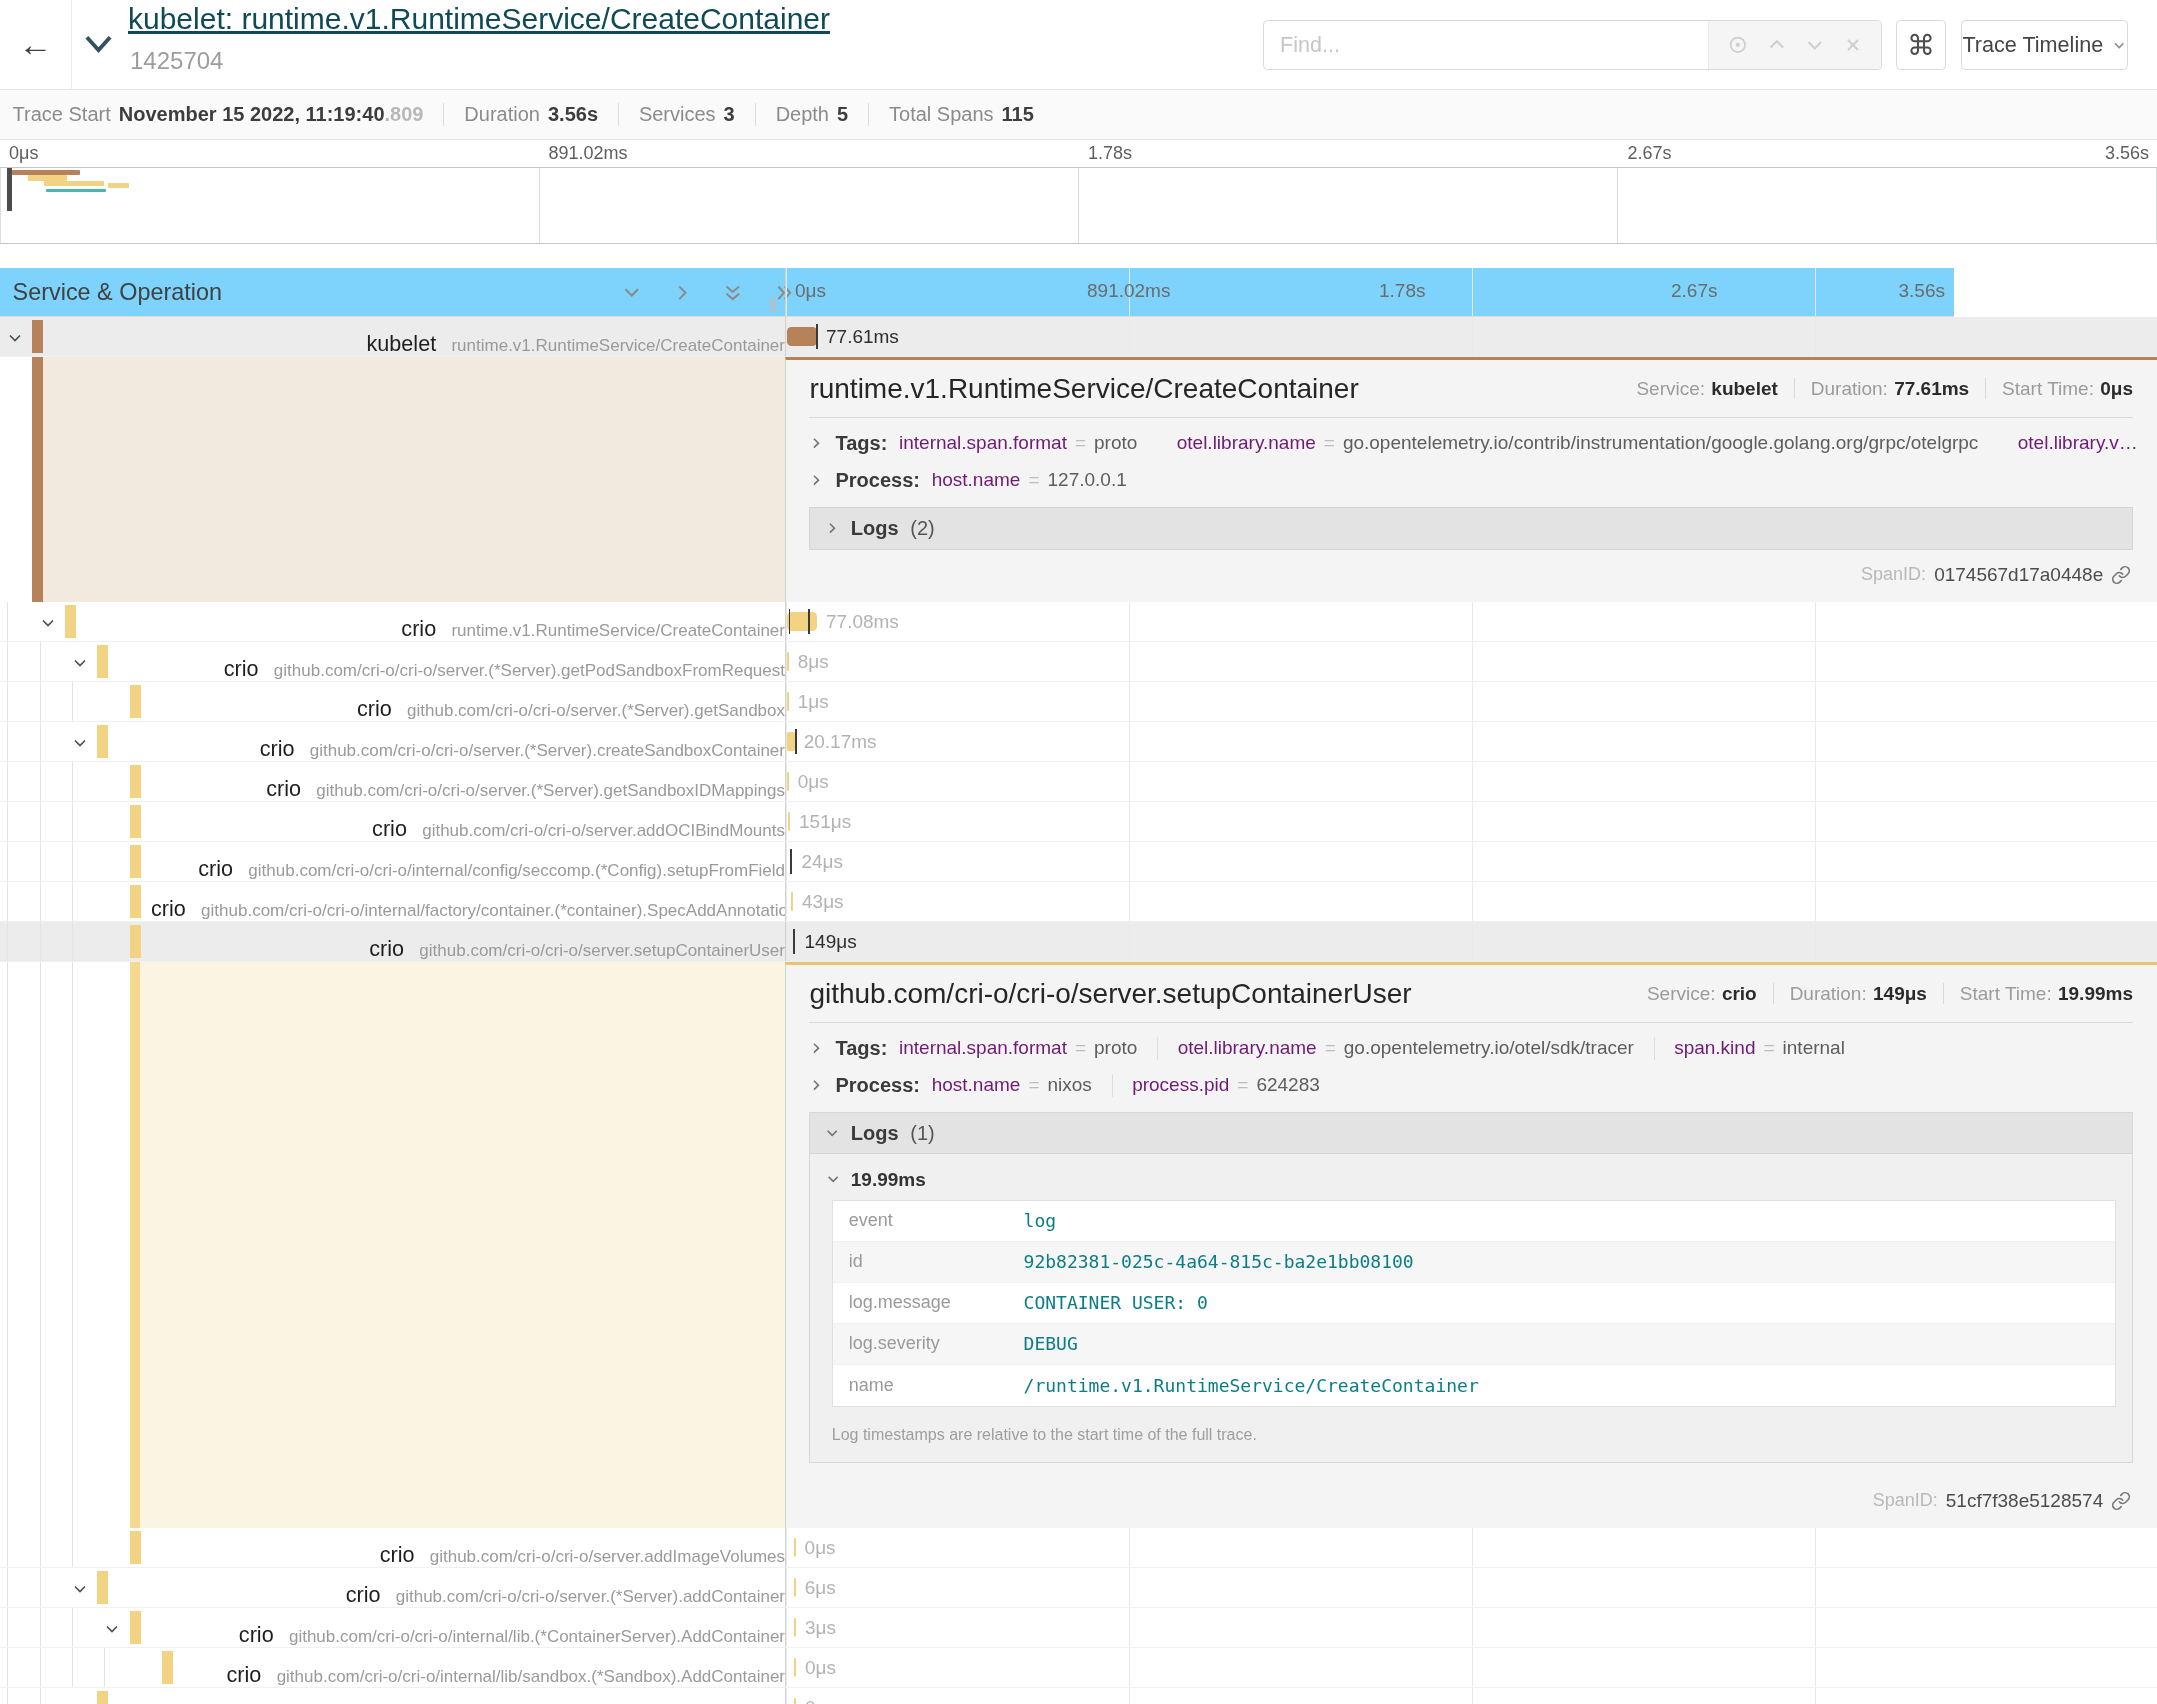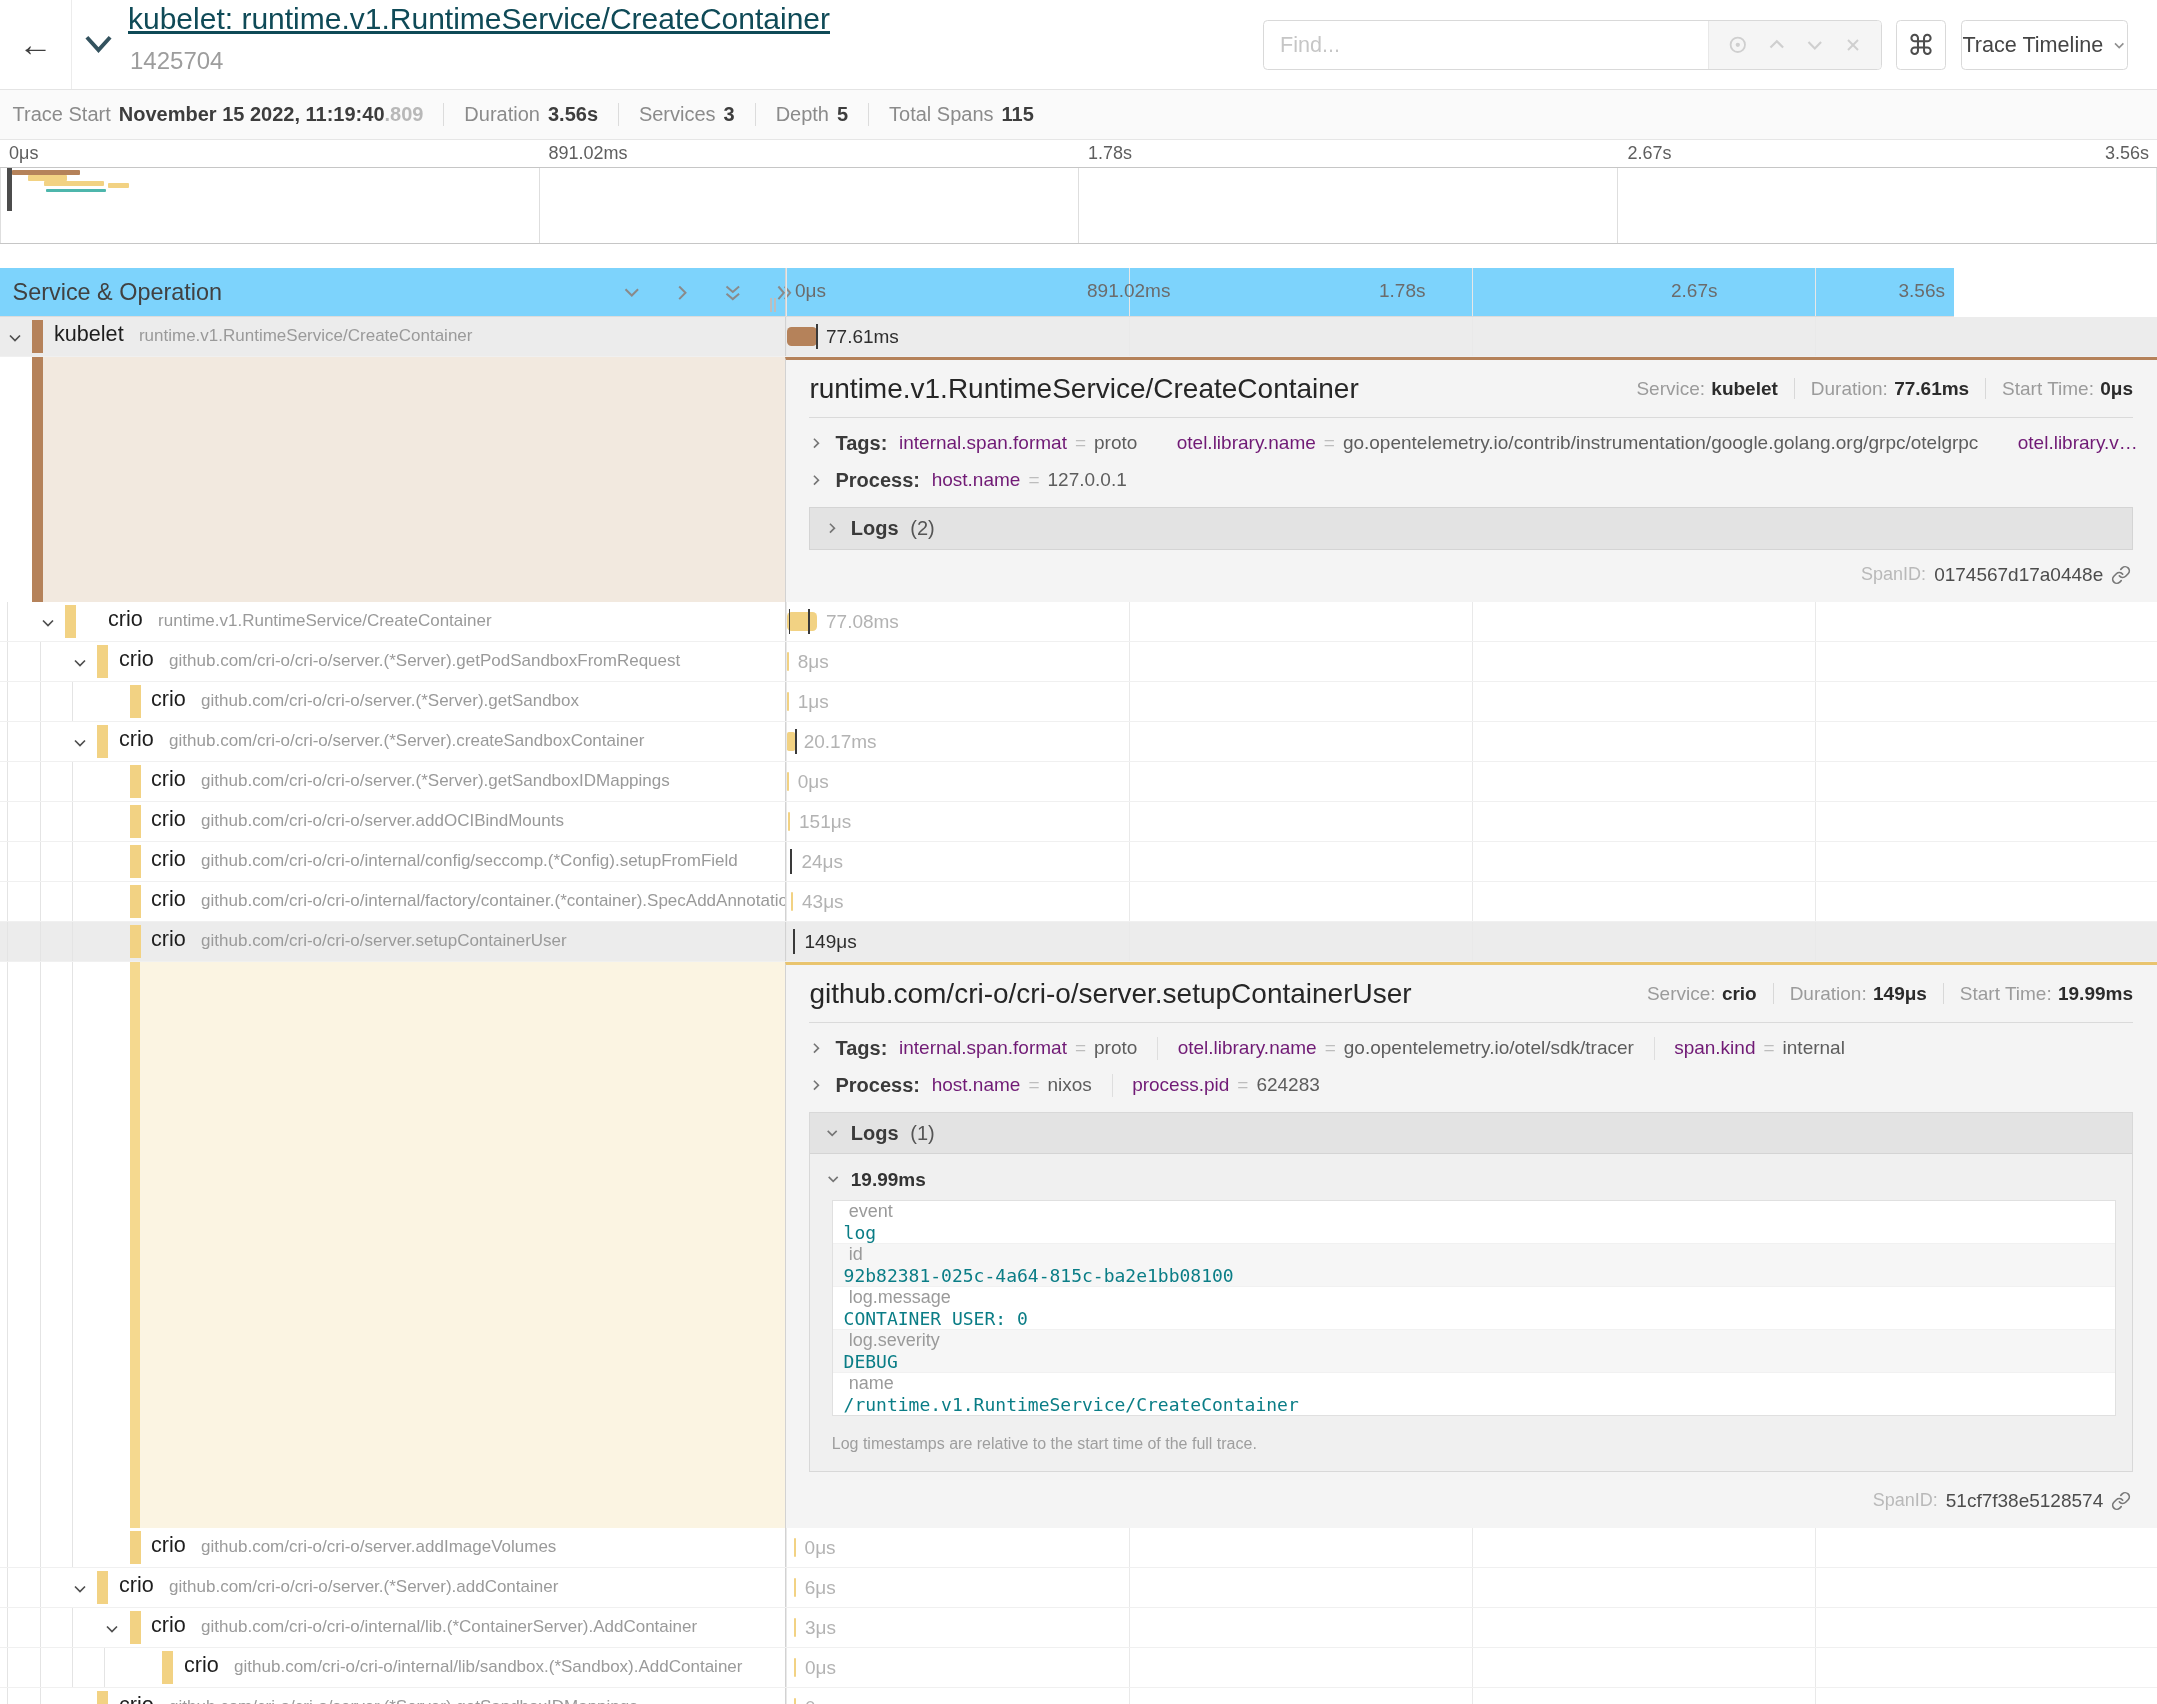--- a/index.html
+++ b/index.html
@@ -64,21 +64,21 @@
   .gripper i { display: block; width: 1.8px; height: 14.4px; background: #bdbdbd; }
 
   
   #rows { position: absolute; top: 317px; left: 0; width: 2158px; bottom: 0; overflow: hidden; }
   .row { position: relative; height: 40px; border-bottom: 0.9px solid #f0f0f0; background: #fff; }
   .row.sel { background: #ececec; }
   .row-left { position: absolute; left: 0; top: 0; bottom: 0; width: 785px; overflow: hidden; cursor: pointer; }
   .guide { position: absolute; top: 0; bottom: 0; width: 0.9px; background: #e4e4e4; }
   .row-chev { position: absolute; top: 12.6px; width: 18px; color: #4f4f4f; cursor: pointer; }
   .row-strip { position: absolute; top: 2.7px; bottom: 2.7px; width: 10.8px; }
-  .row-names { line-height: 34px; white-space: nowrap; overflow: hidden; }
+  .row-names { line-height: 53px; white-space: nowrap; overflow: hidden; text-align: right; }
   .svc { font-size: 21.6px; color: #1e1e1e; margin-right: 15.3px; }
   .op { font-size: 17px; color: #9a9a9a; }
   .row-right { position: absolute; left: 785px; right: 0; top: 0; bottom: 0;
     border-left: 0.9px solid #d2d2d2;
     background-image: linear-gradient(to right, #e9e9e9 0.9px, transparent 0.9px);
     background-size: 343px 100%; cursor: pointer; }
   .bar { position: absolute; top: 10px; height: 19px; border-radius: 1.8px; }
   .btick { position: absolute; top: 7.2px; height: 25px; width: 1.8px; background: #3a3a3a; }
   .dur { position: absolute; top: 0; line-height: 39px; font-size: 19px; color: #b3b3b3; white-space: nowrap; }
   .dur.dark { color: #2e2e2e; }
@@ -109,21 +109,21 @@
   .item-div { width: 0.9px; height: 23.4px; background: #dedede; margin: 0 8px; }
   .logs-bar { margin-top: 15.3px; height: 43px; background: #e3e3e3; border: 0.9px solid #d4d4d4;
     display: flex; align-items: center; gap: 11.7px; padding: 0 14.4px; font-size: 20px; color: #555; cursor: pointer; }
   .logs-acc { margin-top: 15.3px; border: 0.9px solid #d8d8d8; }
   .logs-acc-hdr { height: 41px; background: #e3e3e3; border-bottom: 0.9px solid #d4d4d4; display: flex;
     align-items: center; gap: 11.7px; padding: 0 14.4px; font-size: 20px; color: #555; cursor: pointer; }
   .logs-content { background: #f0f0f0; padding: 5.4px 16px 12.6px; }
   .entry-hdr { display: flex; align-items: center; gap: 10px; height: 40px; font-size: 19px;
     font-weight: 700; color: #333; cursor: pointer; }
   .kv-table { background: #fff; border: 0.9px solid #e0e0e0; margin-left: 5.4px; }
-  .kv-row { display: flex; min-height: 41px; align-items: flex-start; border-bottom: 0.9px solid #f1f1f1; flex-direction: column; }
+  .kv-row { display: flex; min-height: 41px; align-items: center; border-bottom: 0.9px solid #f1f1f1; }
   .kv-row.alt { background: #f6f6f6; }
   .kv-row:last-child { border-bottom: none; }
   .kv-key { width: 180px; padding: 0 16px; font-size: 18px; color: #9a9a9a; flex-shrink: 0; }
   .kv-val { font-family: "DejaVu Sans Mono", "Liberation Mono", monospace; font-size: 18px;
     color: #0a7d86; padding: 0 10.8px; white-space: nowrap; }
   .logs-note { margin-top: 7.2px; font-size: 16px; color: #9e9e9e; padding: 12.6px 5.4px 5.4px; }
   .spanid { margin-top: auto; display: flex; justify-content: flex-end; align-items: center; gap: 8px;
     padding: 9px 1.8px 5.4px; font-size: 18px; }
   .spanid .lbl { color: #b9b9b9; }
   .spanid .val { color: #4c4c4c; font-size: 19px; }

